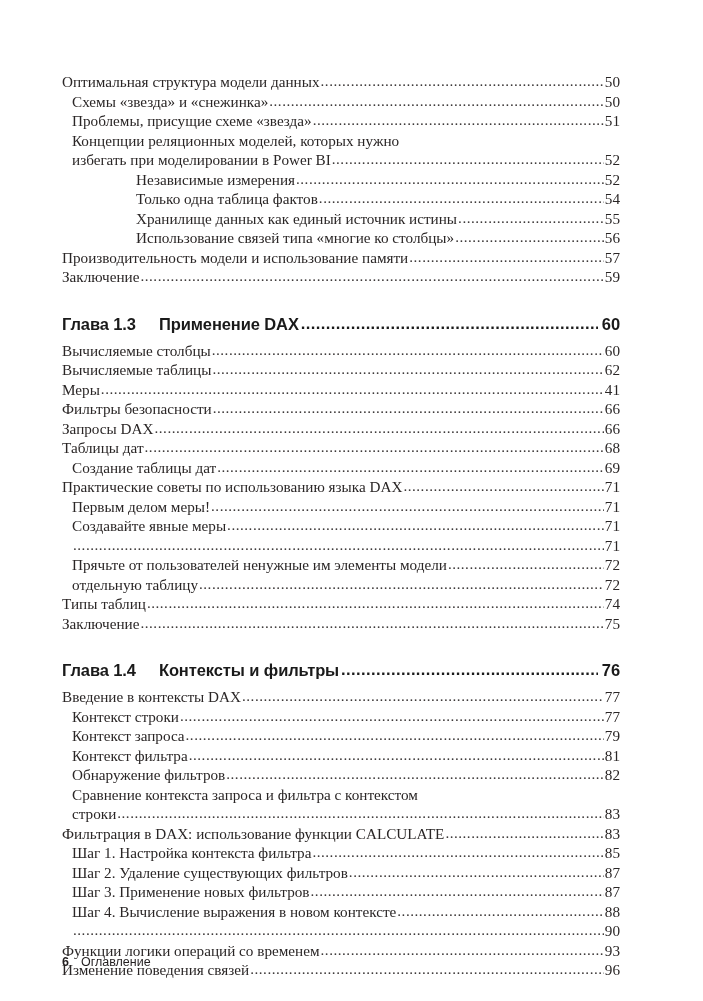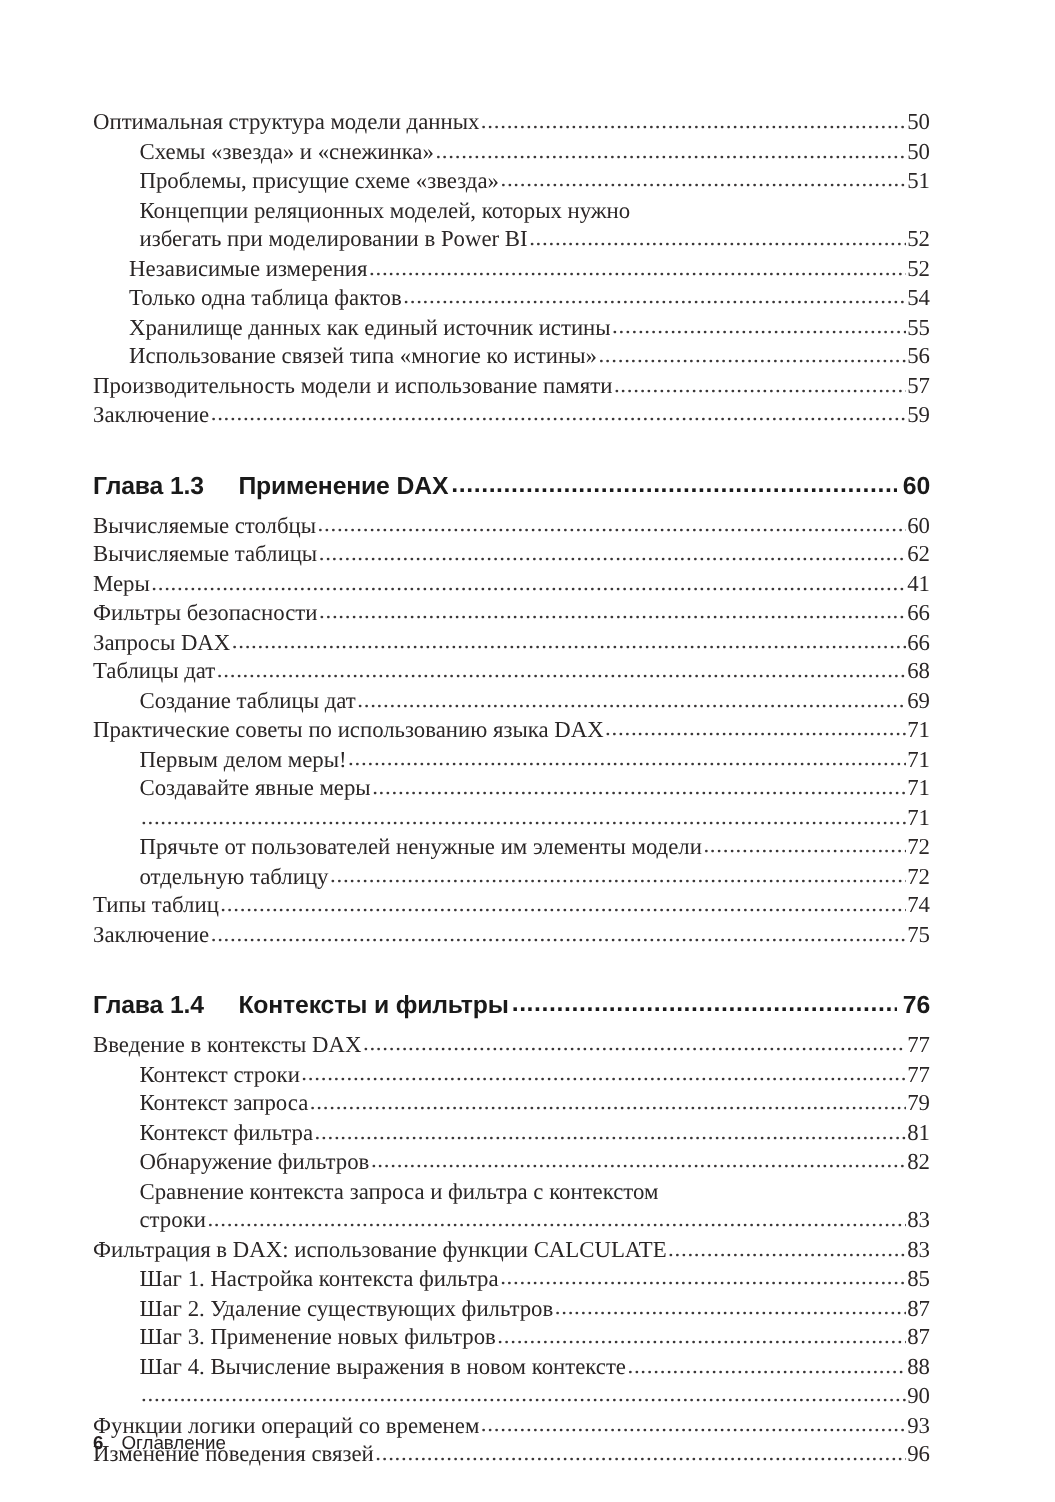--- a/index.html
+++ b/index.html
@@ -100,22 +100,22 @@
     white-space: nowrap;
     padding-left: 1px;
   }
 
   
   .entry.cont-first .e-leader,
   .entry.cont-first .e-page { visibility: hidden; }
 
   
   .lvl0 { margin-left: 0px; }
-  .lvl1 { margin-left: 31px; }
-  .lvl2 { margin-left: 24px; }
+  .lvl1 { margin-left: 10px; }
+  .lvl2 { margin-left: 74px; }
 
   
   .footer {
     position: absolute;
     left: 62px;
     top: 939px;
     display: flex;
     align-items: baseline;
     font-family: "Liberation Sans", "DejaVu Sans", sans-serif;
     font-size: 12.5px;
@@ -170,21 +170,21 @@
           <span class="e-text">Только одна таблица фактов</span>
           <span class="e-leader">....................................................................................................................................</span>
           <span class="e-page">54</span>
         </div>
         <div class="entry lvl2">
           <span class="e-text">Хранилище данных как единый источник истины</span>
           <span class="e-leader">....................................................................................................................................</span>
           <span class="e-page">55</span>
         </div>
         <div class="entry lvl2">
-          <span class="e-text">Использование связей типа «многие ко истины»</span>
+          <span class="e-text">Использование связей типа «многие ко столбцы»</span>
           <span class="e-leader">....................................................................................................................................</span>
           <span class="e-page">56</span>
         </div>
         <div class="entry lvl0">
           <span class="e-text">Производительность модели и использование памяти</span>
           <span class="e-leader">....................................................................................................................................</span>
           <span class="e-page">57</span>
         </div>
         <div class="entry lvl0">
           <span class="e-text">Заключение</span>

